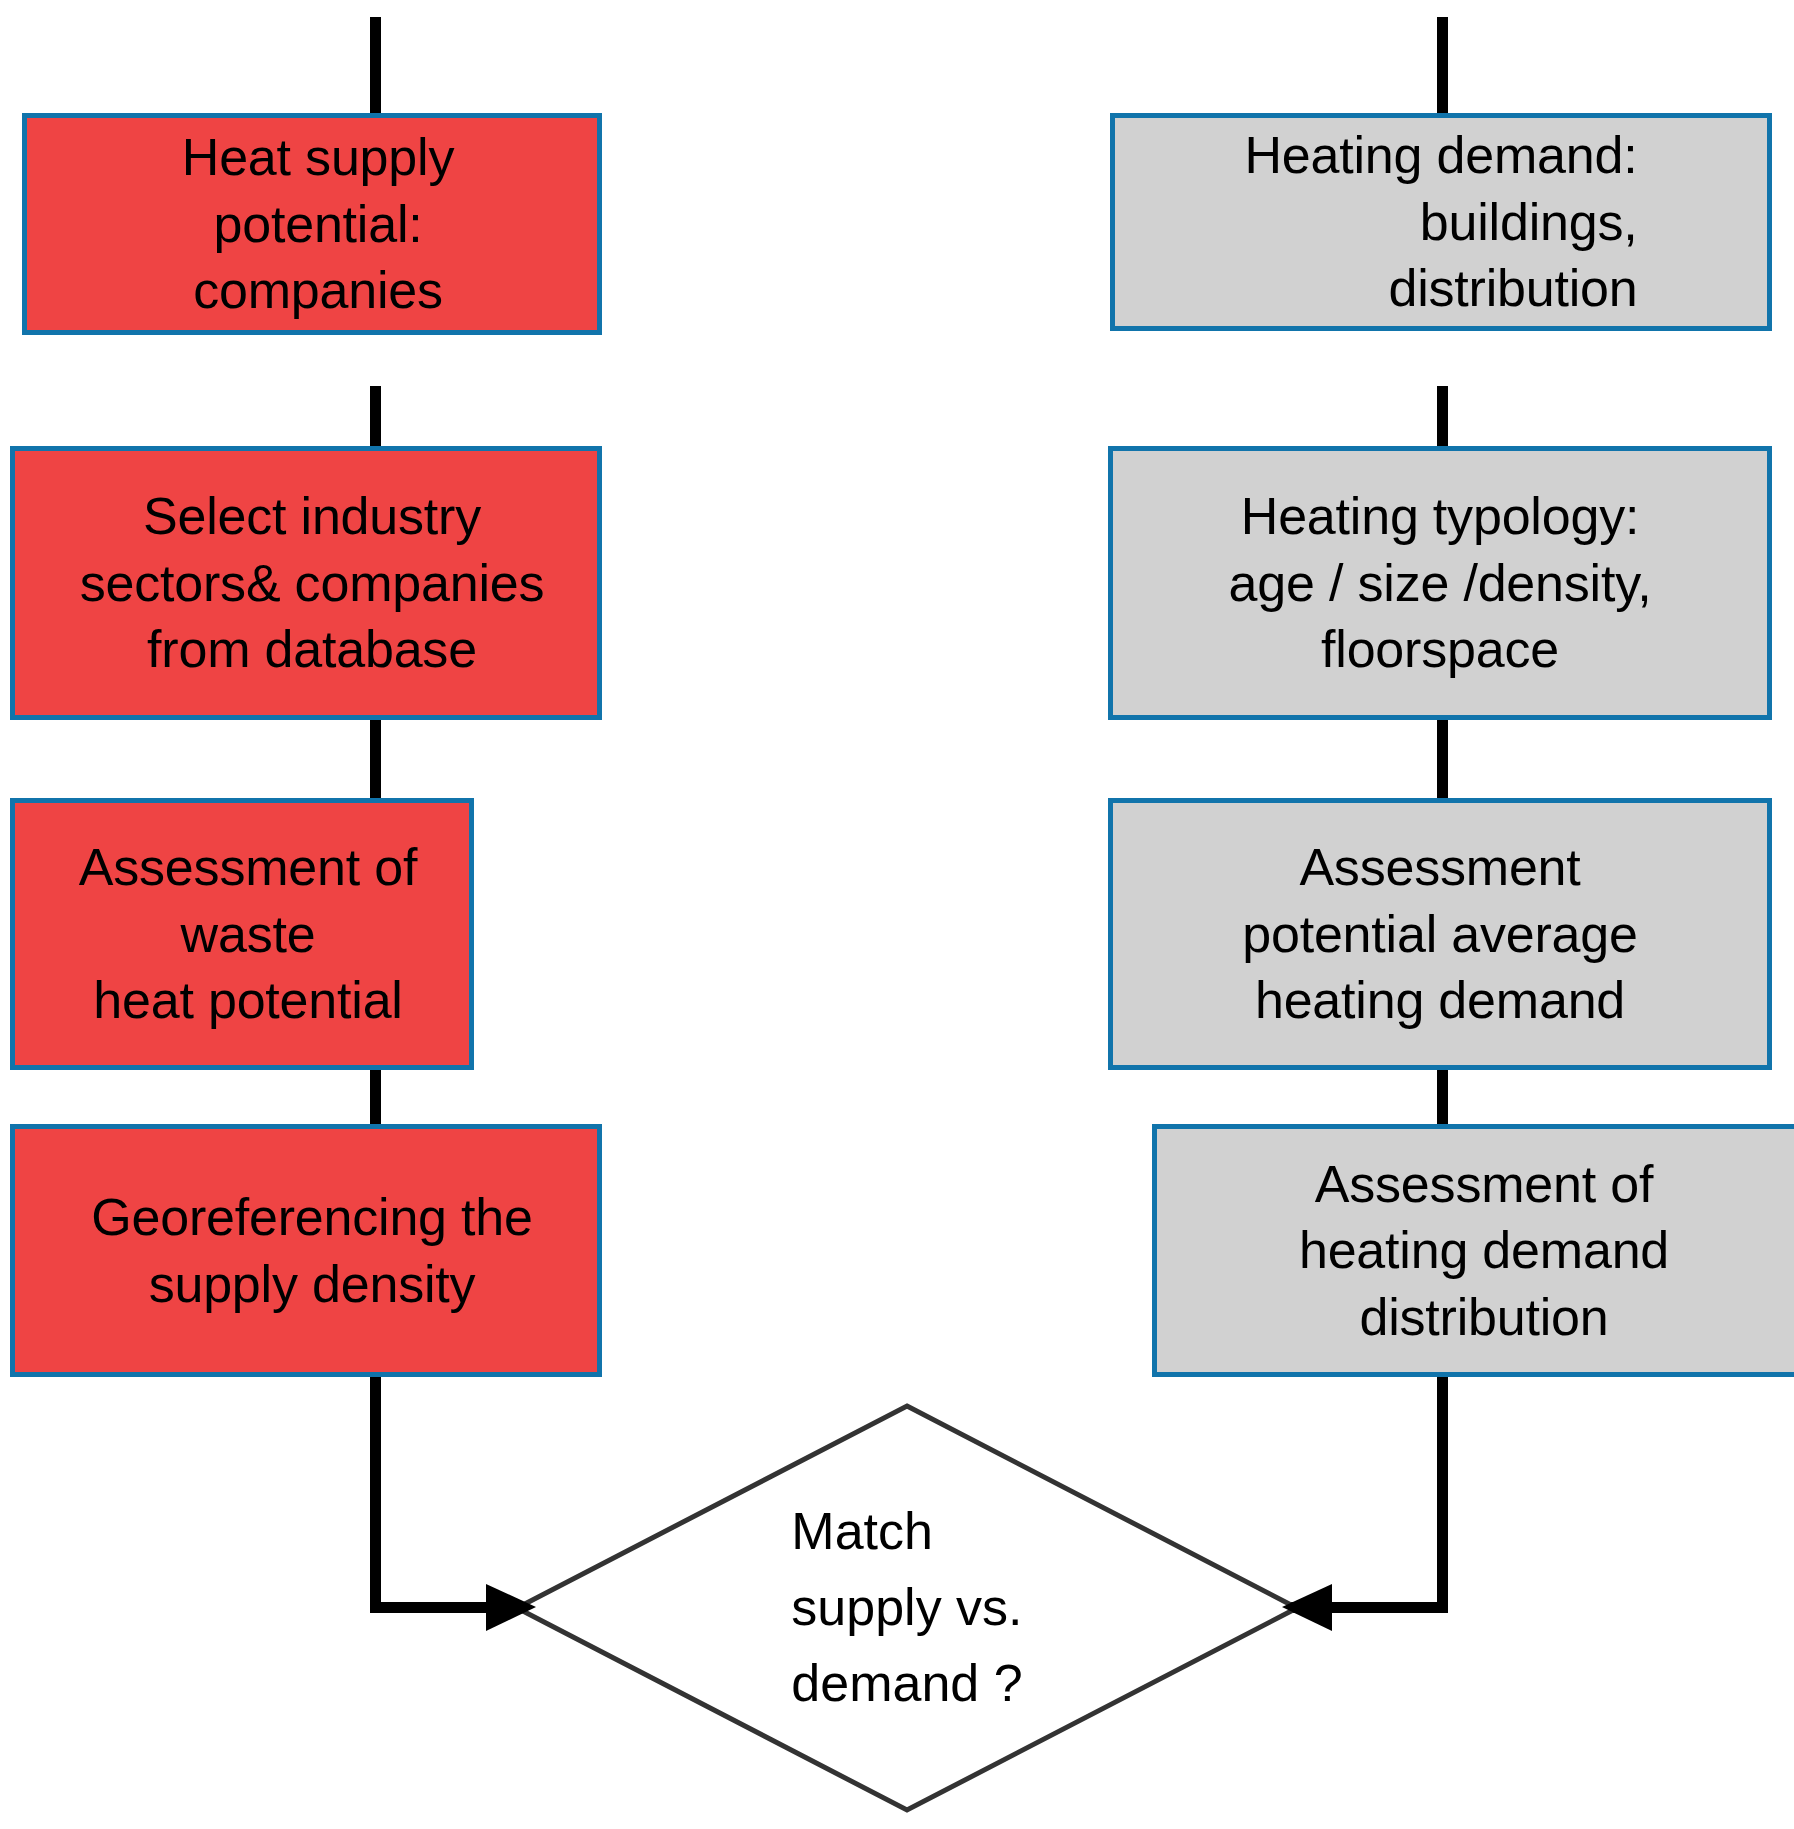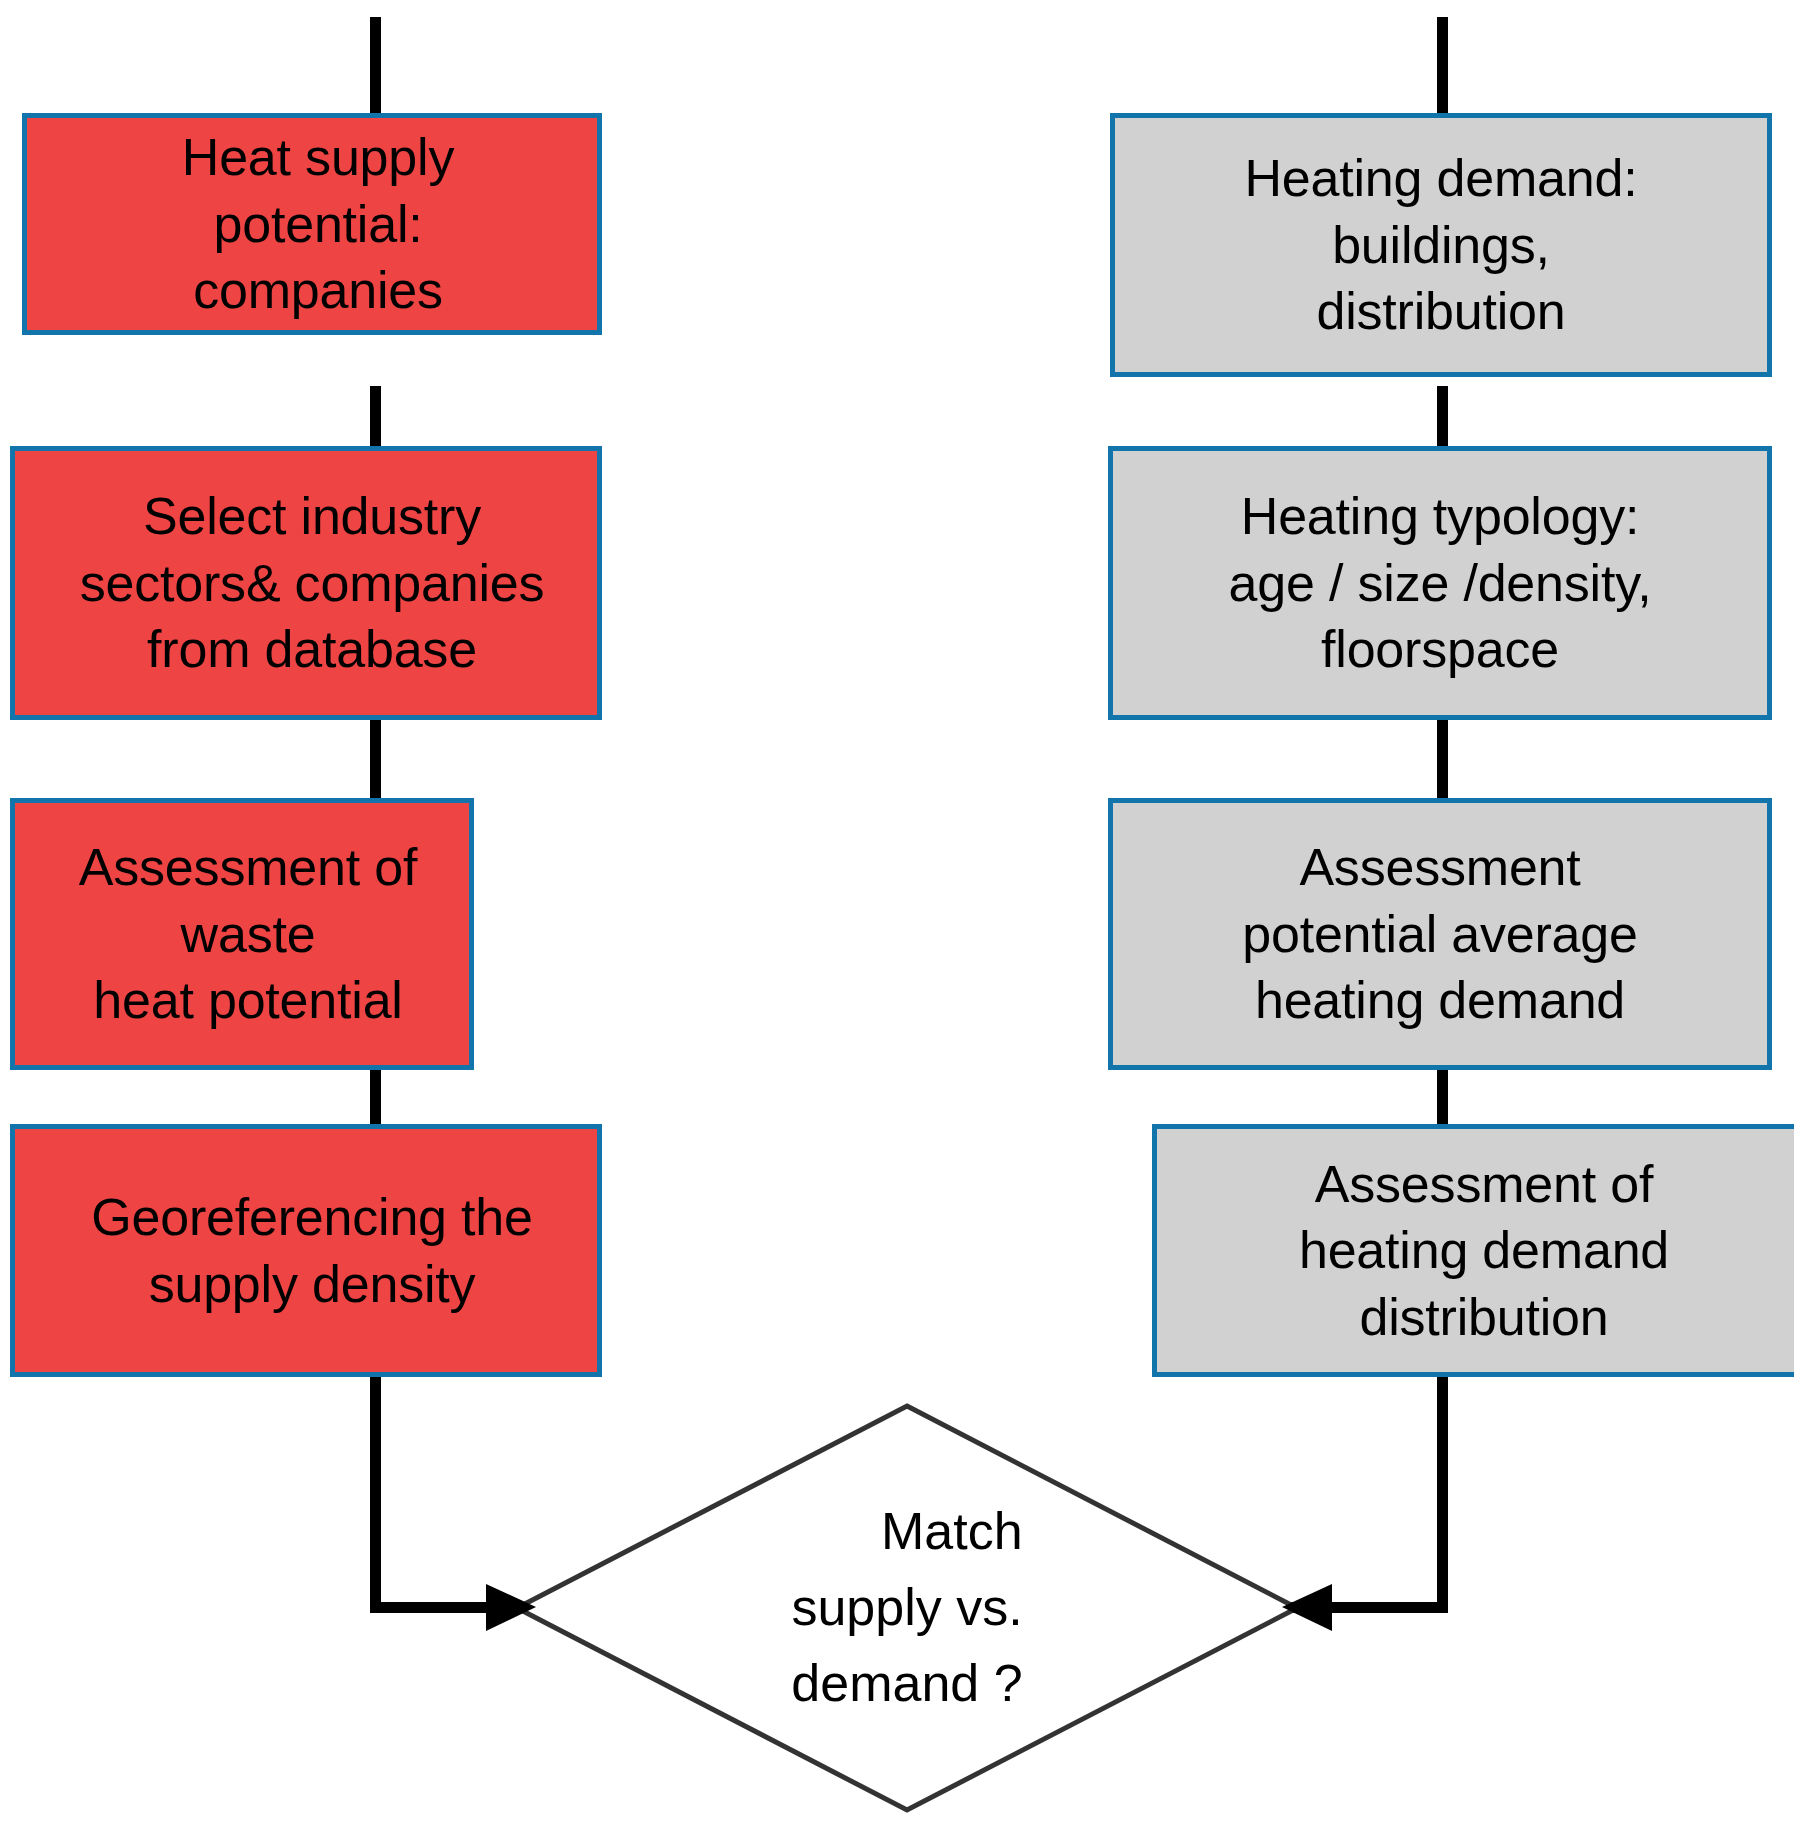--- a/index.html
+++ b/index.html
@@ -72,21 +72,21 @@
   }
   .diamond-label {
     position: absolute;
     left: 0;
     top: 0;
     width: 100%;
     height: 100%;
     display: flex;
     align-items: center;
     justify-content: center;
-    text-align: right;
+    text-align: left;
     font-size: 52px;
     line-height: 1.46;
     color: #000000;
     white-space: pre-line;
   }
 </style>
 </head>
 <body>
 
 <div id="canvas">
@@ -119,21 +119,21 @@
   <div class="node supply" style="left:10px; top:446px; width:592px; height:274px;">Select industry
 sectors&amp; companies
 from database</div>
 
   <div class="node supply" style="left:10px; top:798px; width:464px; height:272px;">Assessment of waste
 heat potential</div>
 
   <div class="node supply" style="left:10px; top:1124px; width:592px; height:253px;">Georeferencing the
 supply density</div>
 
-  <div class="node demand" style="left:1110px; top:113px; width:662px; height:264px;">Heating demand:
+  <div class="node demand" style="left:1110px; top:113px; width:662px; height:218px;text-align:right;">Heating demand:
 buildings,
 distribution</div>
 
   <div class="node demand" style="left:1108px; top:798px; width:664px; height:272px;">Assessment
 potential average
 heating demand</div>
 
   <div class="node demand" style="left:1108px; top:1124px; width:664px; height:253px;margin-left:44px;">Assessment of
 heating demand
 distribution</div>

